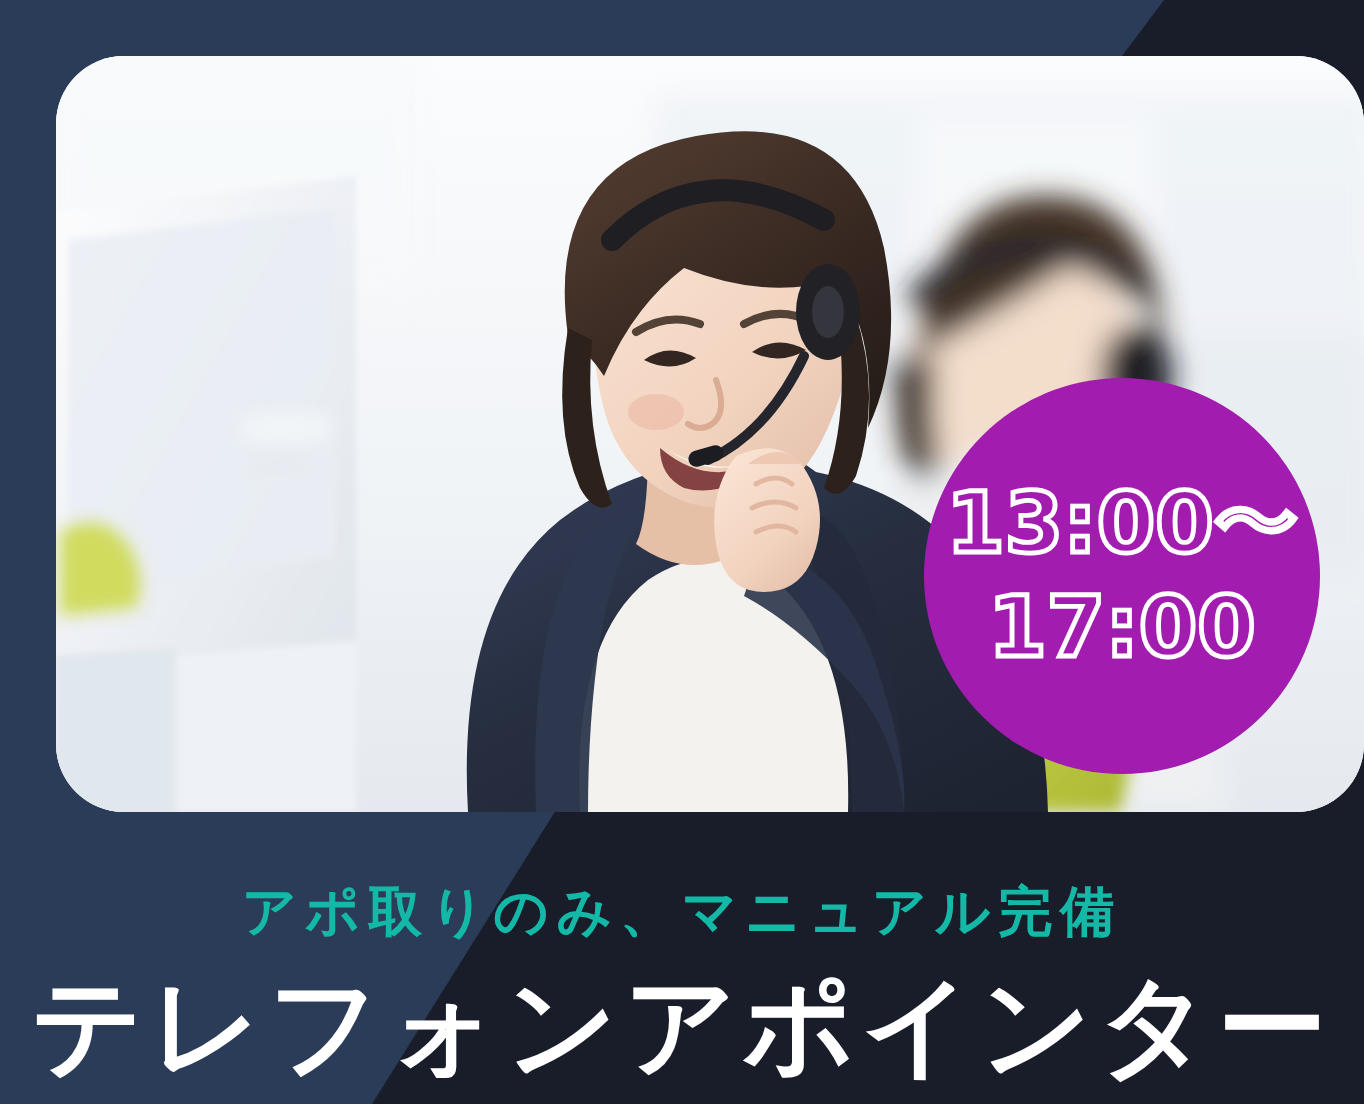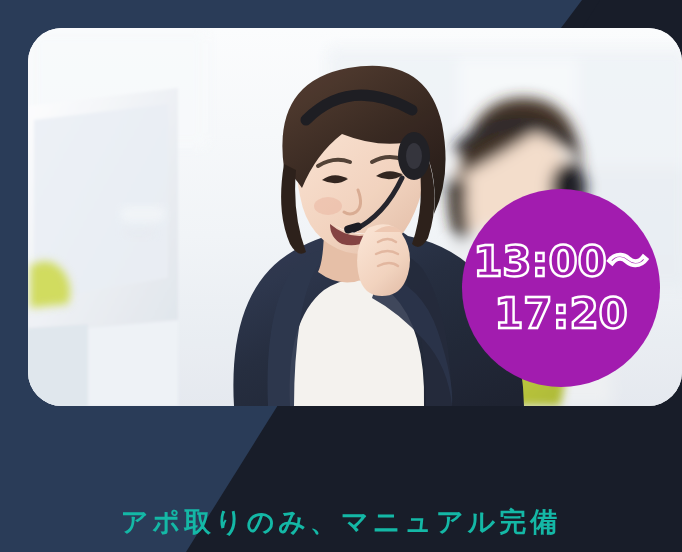--- a/index.html
+++ b/index.html
@@ -254,20 +254,21 @@
           <path d="M350 238 q12 -6 20 0"></path>
         </g>
       </g>
 
       <rect x="0" y="0" width="654" height="378" fill="#ffffff" opacity="0.045"></rect>
     </svg>
   </div>
 
   <div class="time-badge">
     <div class="time-line">13:00〜</div>
-    <div class="time-line second">17:20</div>
+    <div class="time-line second">17:00</div>
   </div>
 
   <div class="copy">
     <div class="copy-sub">アポ取りのみ、マニュアル完備</div>
+    <div class="copy-main">テレフォンアポインター</div>
   </div>
 
 </div>
 
 </body></html>

